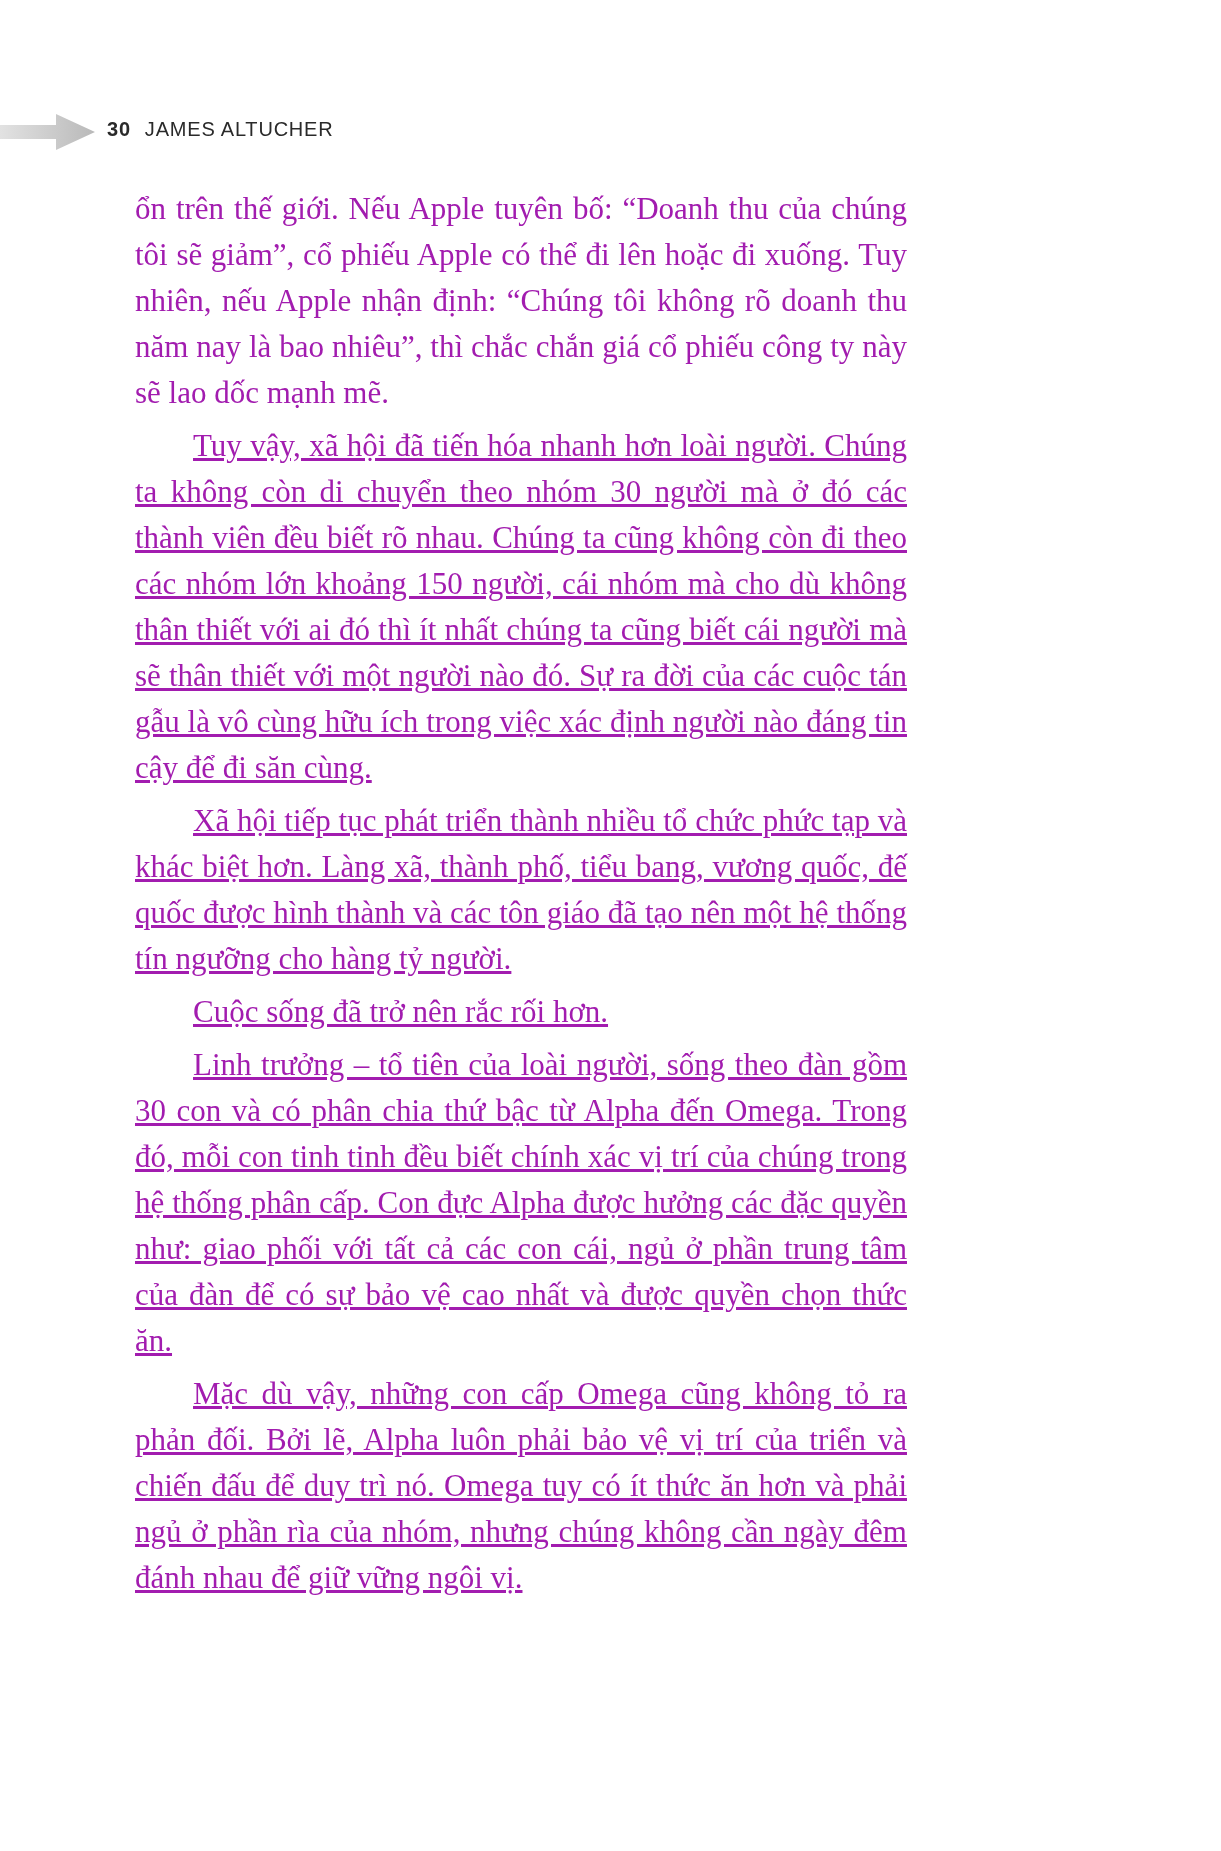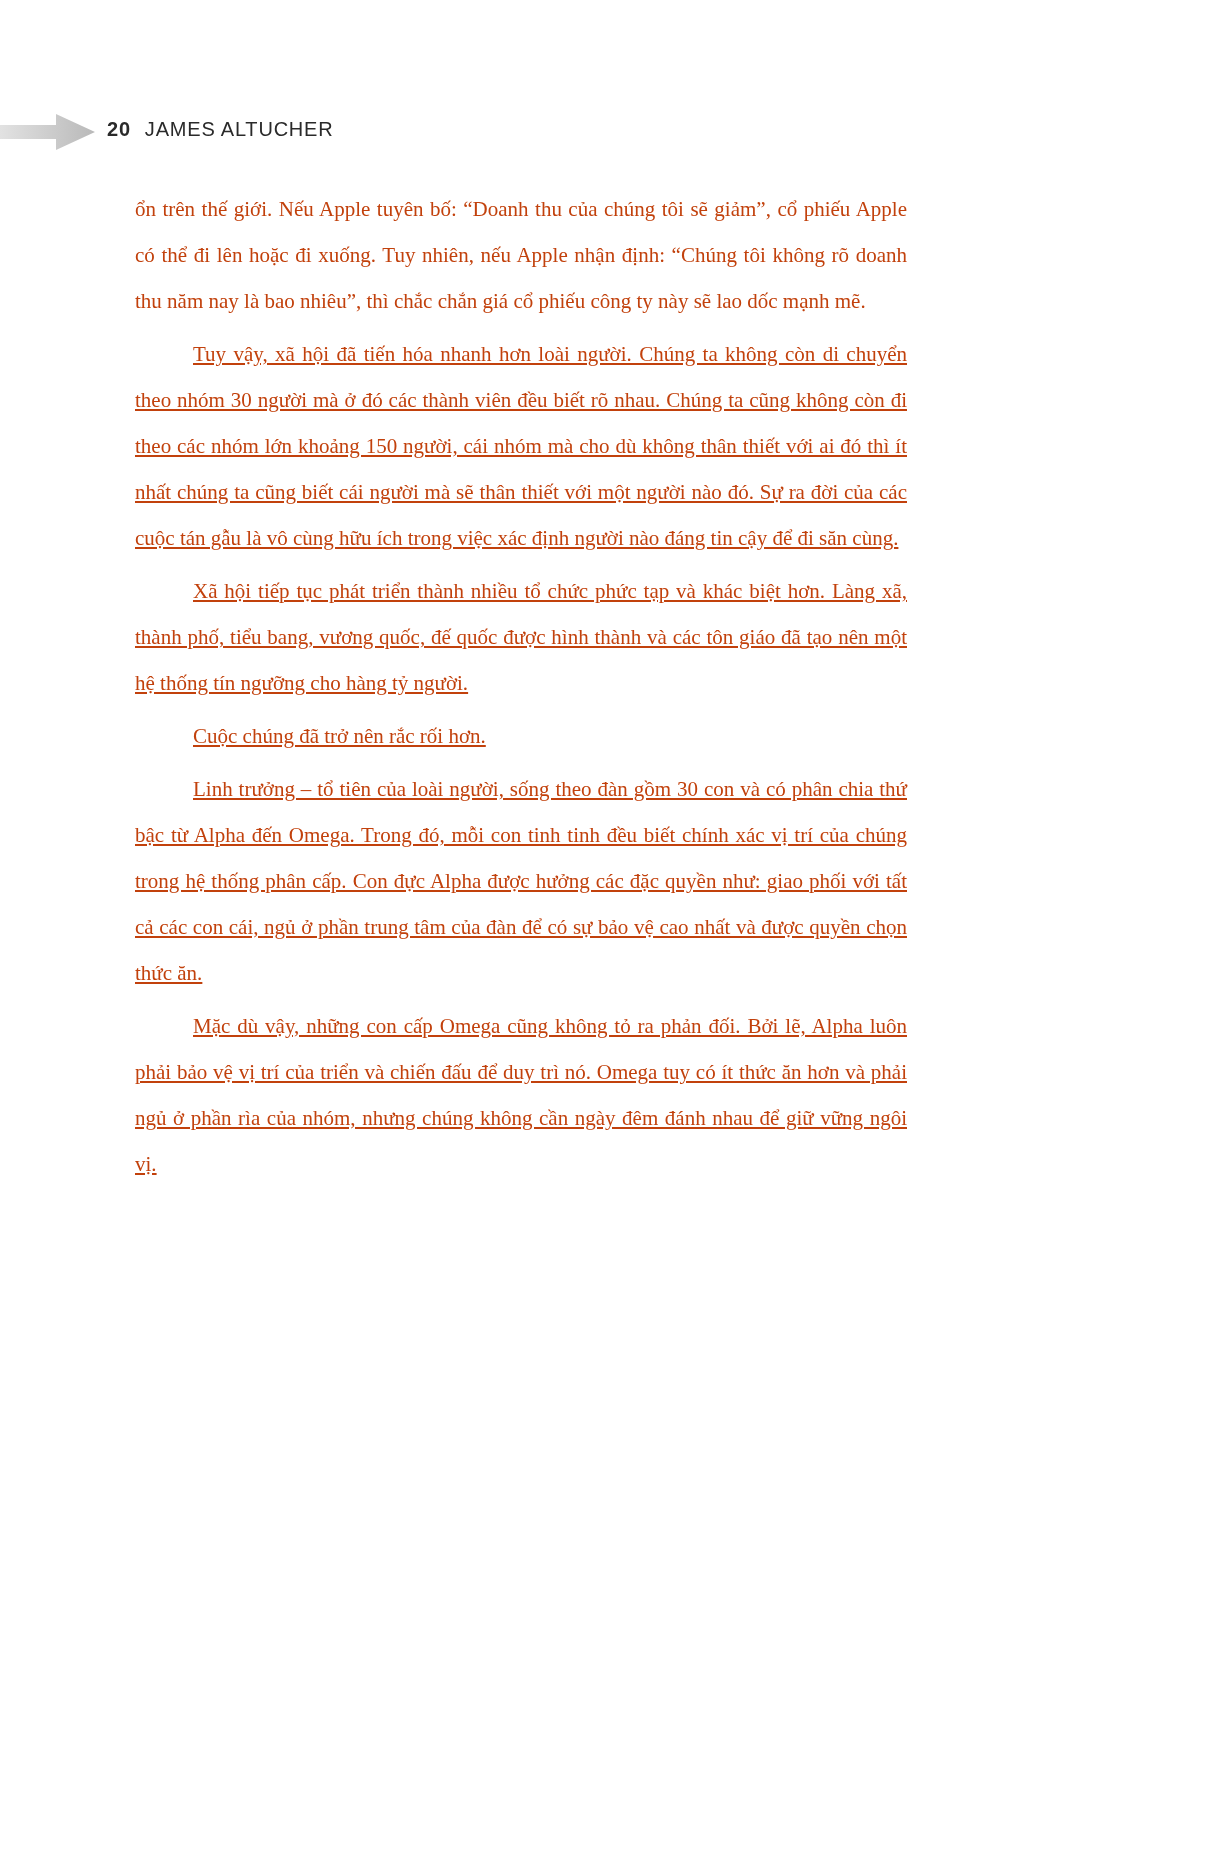--- a/index.html
+++ b/index.html
@@ -45,25 +45,25 @@
     font-weight: 400;
   }
   .text-block {
     position: absolute;
     left: 135px;
     top: 186px;
     width: 772px;
   }
   .text-block p {
     margin: 0 0 7px 0;
-    font-size: 21px;
+    font-size: 31px;
     line-height: 46px;
     text-align: justify;
     text-justify: inter-word;
-    color: #c2410c;
+    color: #a21caf;
   }
   .text-block p.indent {
     text-indent: 58px;
     text-decoration: underline;
   }
 </style>
 </head>
 <body>
 
 <div class="page">
@@ -72,25 +72,25 @@
     <defs>
       <linearGradient id="arrowGrad" x1="0" y1="0" x2="1" y2="0">
         <stop offset="0" stop-color="#e2e2e2"></stop>
         <stop offset="1" stop-color="#b9b9b9"></stop>
       </linearGradient>
     </defs>
     <polygon points="0,13 56,13 56,2 95,20 56,38 56,27 0,27" fill="url(#arrowGrad)"></polygon>
   </svg>
 
   <div class="header">
-    <span class="page-num">20</span><span class="author">JAMES ALTUCHER</span>
+    <span class="page-num">30</span><span class="author">JAMES ALTUCHER</span>
   </div>
 
   <div class="text-block">
     <p>ổn trên thế giới. Nếu Apple tuyên bố: “Doanh thu của chúng tôi sẽ giảm”, cổ phiếu Apple có thể đi lên hoặc đi xuống. Tuy nhiên, nếu Apple nhận định: “Chúng tôi không rõ doanh thu năm nay là bao nhiêu”, thì chắc chắn giá cổ phiếu công ty này sẽ lao dốc mạnh mẽ.</p>
     <p class="indent">Tuy vậy, xã hội đã tiến hóa nhanh hơn loài người. Chúng ta không còn di chuyển theo nhóm 30 người mà ở đó các thành viên đều biết rõ nhau. Chúng ta cũng không còn đi theo các nhóm lớn khoảng 150 người, cái nhóm mà cho dù không thân thiết với ai đó thì ít nhất chúng ta cũng biết cái người mà sẽ thân thiết với một người nào đó. Sự ra đời của các cuộc tán gẫu là vô cùng hữu ích trong việc xác định người nào đáng tin cậy để đi săn cùng.</p>
     <p class="indent">Xã hội tiếp tục phát triển thành nhiều tổ chức phức tạp và khác biệt hơn. Làng xã, thành phố, tiểu bang, vương quốc, đế quốc được hình thành và các tôn giáo đã tạo nên một hệ thống tín ngưỡng cho hàng tỷ người.</p>
-    <p class="indent">Cuộc chúng đã trở nên rắc rối hơn.</p>
+    <p class="indent">Cuộc sống đã trở nên rắc rối hơn.</p>
     <p class="indent">Linh trưởng – tổ tiên của loài người, sống theo đàn gồm 30 con và có phân chia thứ bậc từ Alpha đến Omega. Trong đó, mỗi con tinh tinh đều biết chính xác vị trí của chúng trong hệ thống phân cấp. Con đực Alpha được hưởng các đặc quyền như: giao phối với tất cả các con cái, ngủ ở phần trung tâm của đàn để có sự bảo vệ cao nhất và được quyền chọn thức ăn.</p>
     <p class="indent">Mặc dù vậy, những con cấp Omega cũng không tỏ ra phản đối. Bởi lẽ, Alpha luôn phải bảo vệ vị trí của triển và chiến đấu để duy trì nó. Omega tuy có ít thức ăn hơn và phải ngủ ở phần rìa của nhóm, nhưng chúng không cần ngày đêm đánh nhau để giữ vững ngôi vị.</p>
   </div>
 
 </div>
 
 </body></html>

